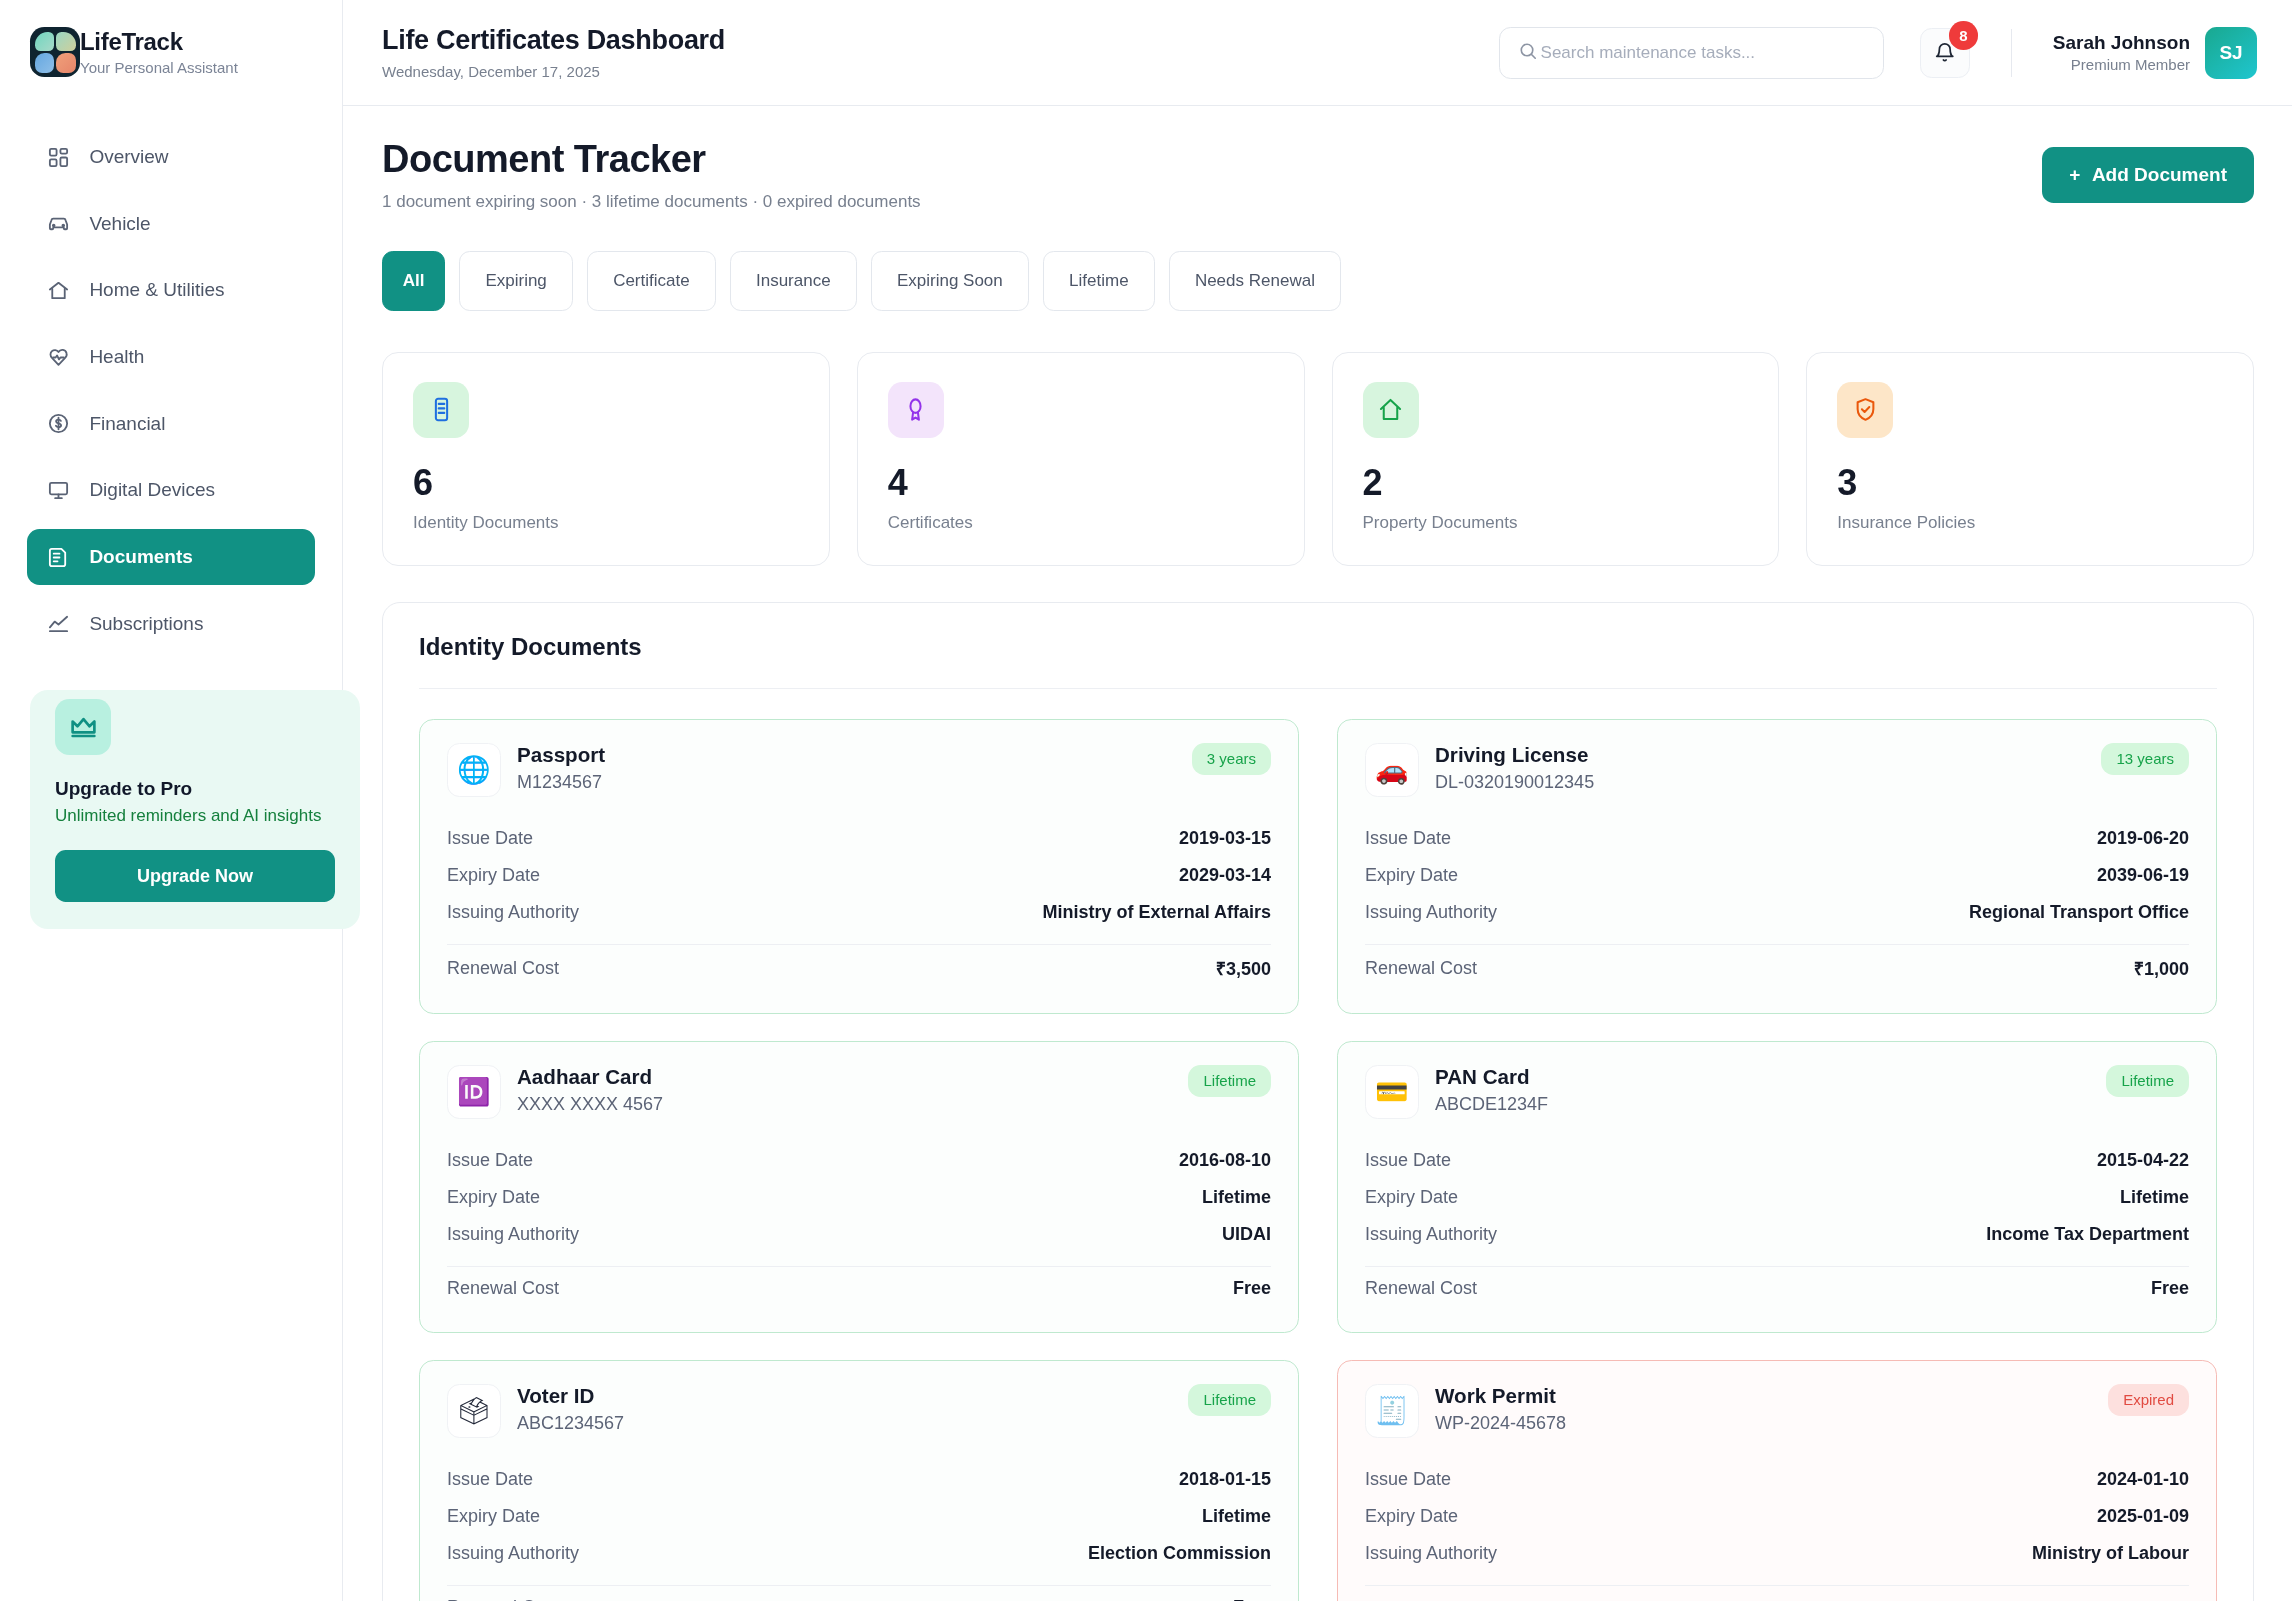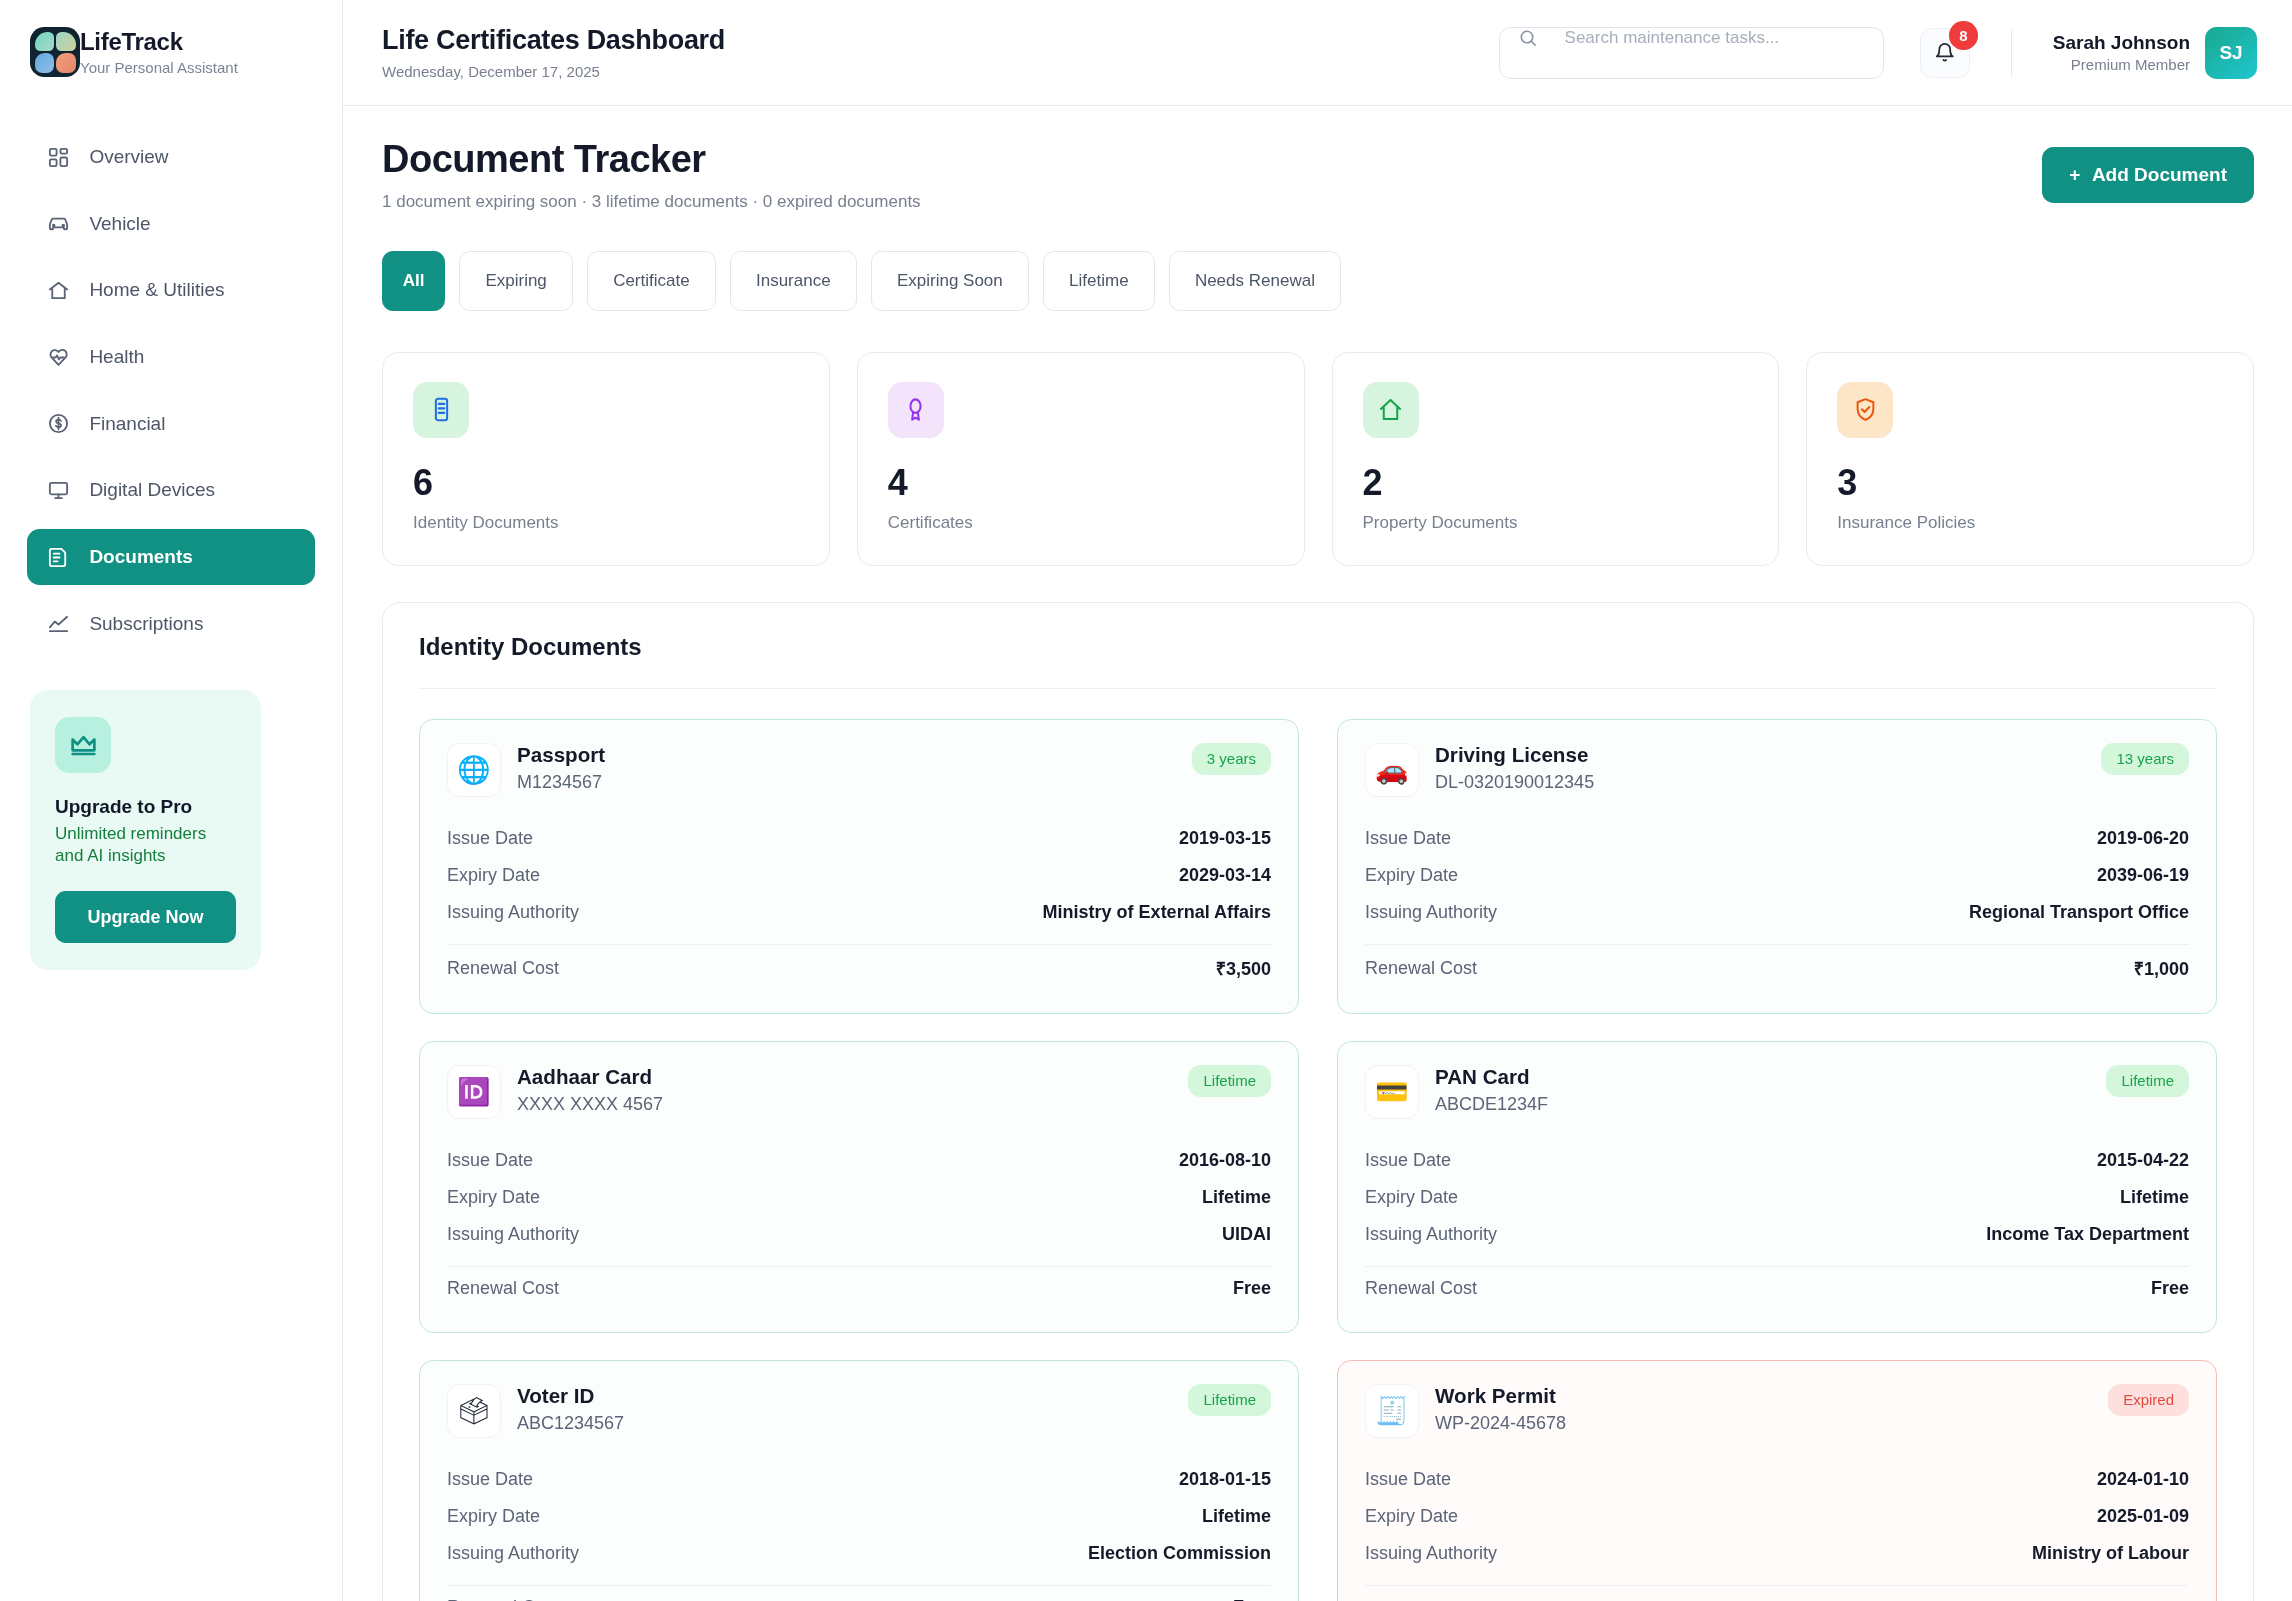--- a/index.html
+++ b/index.html
@@ -39,22 +39,22 @@
     height: 56px; padding: 0 19.7px; border-radius: 12.5px;
     color: #4d5668; font-size: 19px; margin-bottom: 10.7px;
     cursor: pointer;
   }
   .nav-item .ico { width: 23px; height: 23px; flex: 0 0 23px; display:flex; align-items:center; justify-content:center;}
   .nav-item.active { background: #119184; color: #ffffff; font-weight: 600; }
   .nav-item.active svg { stroke: #ffffff; }
   .nav-item svg { stroke: #5a6375; }
 
   .promo {
-    position: absolute; left: 30px; top: 690px; width: 231px;
-    background: #e9f9f3; border-radius: 18px; padding: 27px 25px 27px 25px;
+    position: absolute; left: 30px; top: 690px; width: 330px;
+    background: #e9f9f3; border-radius: 18px; padding: 9px 25px 27px 25px;
   }
   .promo-ico {
     width: 56px; height: 56px; border-radius: 14.3px; background: #b8f0e0;
     display:flex; align-items:center; justify-content:center; margin-bottom: 23px;
   }
   .promo-title { font-size: 19px; font-weight: 700; color: #11182a; margin-bottom: 4.5px;}
   .promo-desc { font-size: 17px; color: #15803d; line-height: 1.35; margin-bottom: 23px; }
   .promo-btn {
     display:block; width: 100%; height: 52px; border:none; border-radius: 10.7px;
     background:#119184; color:#fff; font-size: 18px; font-weight: 600; cursor:pointer;
@@ -66,21 +66,21 @@
 
   .topbar {
     height: 106px; border-bottom: 0.9px solid #e8ebf0;
     display: flex; align-items: center; padding: 0 36px 0 39px; gap: 18px;
   }
   .topbar-title { font-size: 27px; font-weight: 700; color: #141a29; letter-spacing: -0.3px; }
   .topbar-date { font-size: 15px; color: #78808f; margin-top: 6.3px; }
   .topbar-spacer { flex: 1 1 auto; }
   .searchbox {
     width: 385px; height: 52px; border: 0.9px solid #e1e5eb; border-radius: 11.6px;
-    display: flex; align-items: flex-start; gap: 27px; padding: 0 18px; background:#fff;
+    display: flex; align-items: center; gap: 3px; padding: 0 18px; background:#fff;
   }
   .searchbox input {
     border: none; outline: none; flex:1 1 auto; font-size: 17px; color:#2b3342;
     font-family: inherit; background: transparent;
   }
   .searchbox input::placeholder { color: #a6adbb; }
   .bell-wrap { position: relative; margin-left: 18px; }
   .bell {
     width: 50px; height: 50px; border: 0.9px solid #eceff4; border-radius: 11.6px; background:#fbfcfd;
     display:flex; align-items:center; justify-content:center; cursor:pointer;

